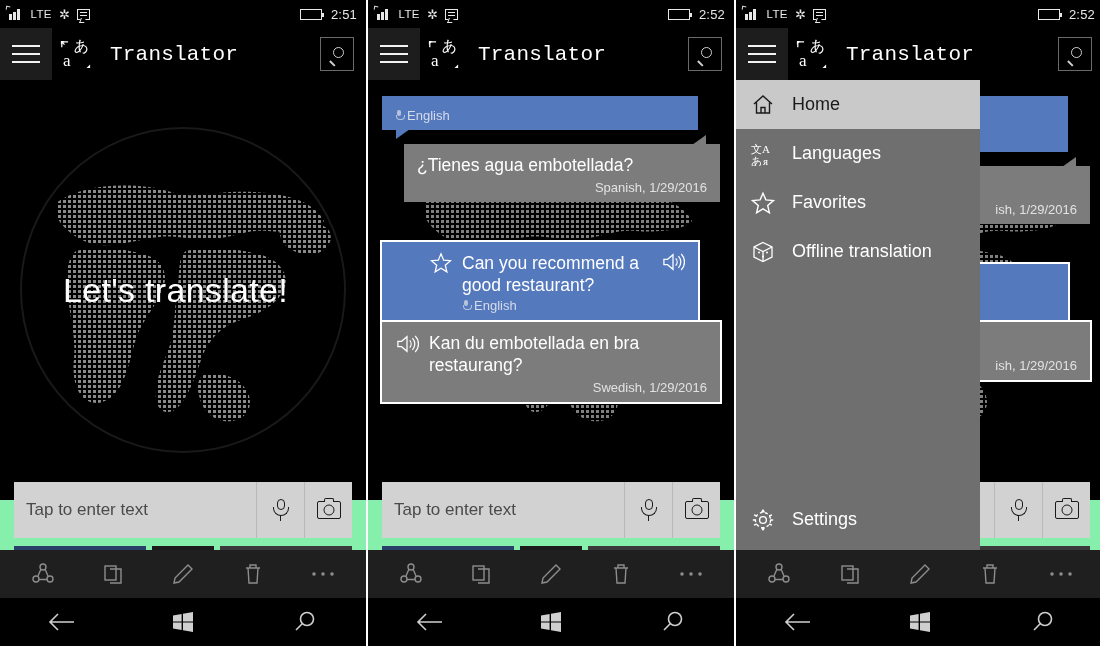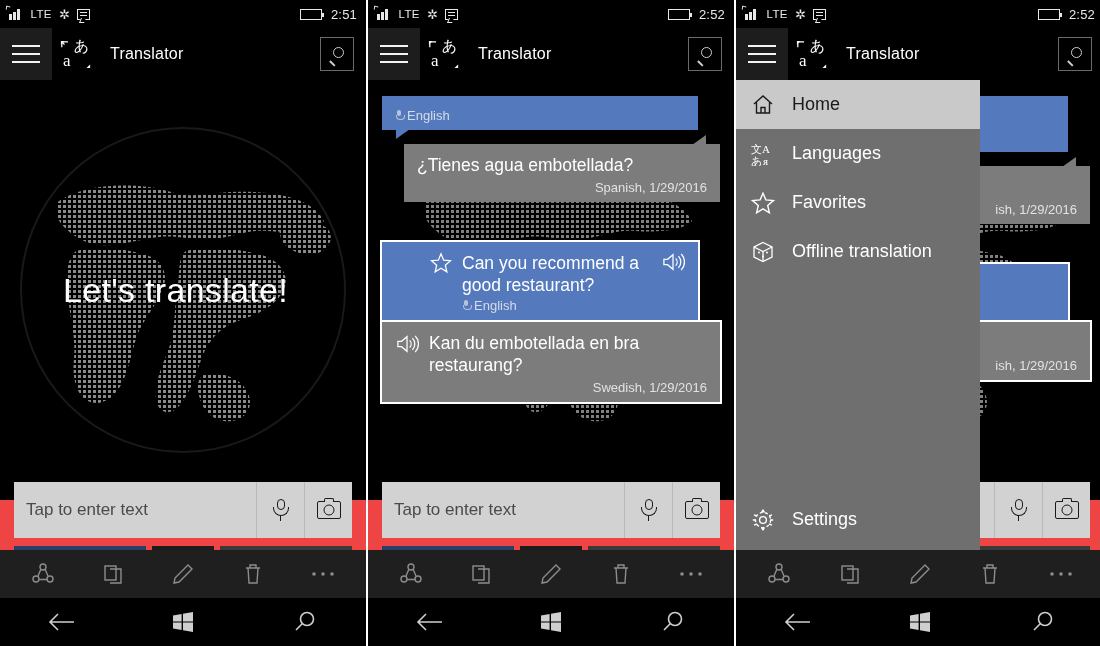--- a/index.html
+++ b/index.html
@@ -10,21 +10,21 @@
     overflow: hidden;
   }
   .stage {
     width: 1100px; height: 646px;
     display: flex;
     background: #ffffff;
   }
   .phone {
     position: relative;
     width: 366px; height: 646px;
-    background: #ef4444;
+    background: #86efac;
     overflow: hidden;
     flex: 0 0 auto;
   }
   .phone.p2 { width: 366px; }
   .phone.p3 { width: 368px; }
   .gap { flex: 0 0 2px; background: #ffffff; height: 646px; }
 
   
   .statusbar {
     position: absolute; top: 0; left: 0; right: 0;
@@ -68,21 +68,21 @@
   }
   .hamburger span { display:block; width: 28px; height: 2px; background: #f2f2f2; }
   .applogo {
     width: 46px; height: 52px; position: relative; flex: 0 0 auto;
     display:flex; align-items:center; justify-content:center;
   }
   .applogo .la { position:absolute; left:11px; bottom:11px; font-size:17px; color:#fff; line-height:1; font-family:"Liberation Serif", serif;}
   .applogo .lj { position:absolute; right:9px; top:10px; font-size:15px; color:#fff; line-height:1; }
   .applogo .ar1 { position:absolute; left:8px; top:13px; width:9px; height:9px; }
   .applogo .ar2 { position:absolute; right:7px; bottom:12px; width:9px; height:9px; }
-  .apptitle { color:#fff; font-size:16px; font-weight: 400; margin-left: 12px; letter-spacing:.2px;}
+  .apptitle { color:#fff; font-size:21px; font-weight: 400; margin-left: 12px; letter-spacing:.2px;font-family:Liberation Mono, monospace;}
   .searchbox {
     margin-left:auto; margin-right: 12px;
     width: 34px; height: 34px; border: 1.5px solid #6a6a6a;
     display:flex; align-items:center; justify-content:center; flex:0 0 auto;
   }
   .mag { width: 15px; height: 15px; position: relative; }
   .mag .c { position:absolute; left:3px; top:0; width:11px; height:11px; border:1.5px solid #cfcfcf; border-radius:50%; }
   .mag .h { position:absolute; left:0px; bottom:0px; width:7px; height:1.6px; background:#cfcfcf; transform:rotate(45deg); transform-origin:left center;}
 
   

